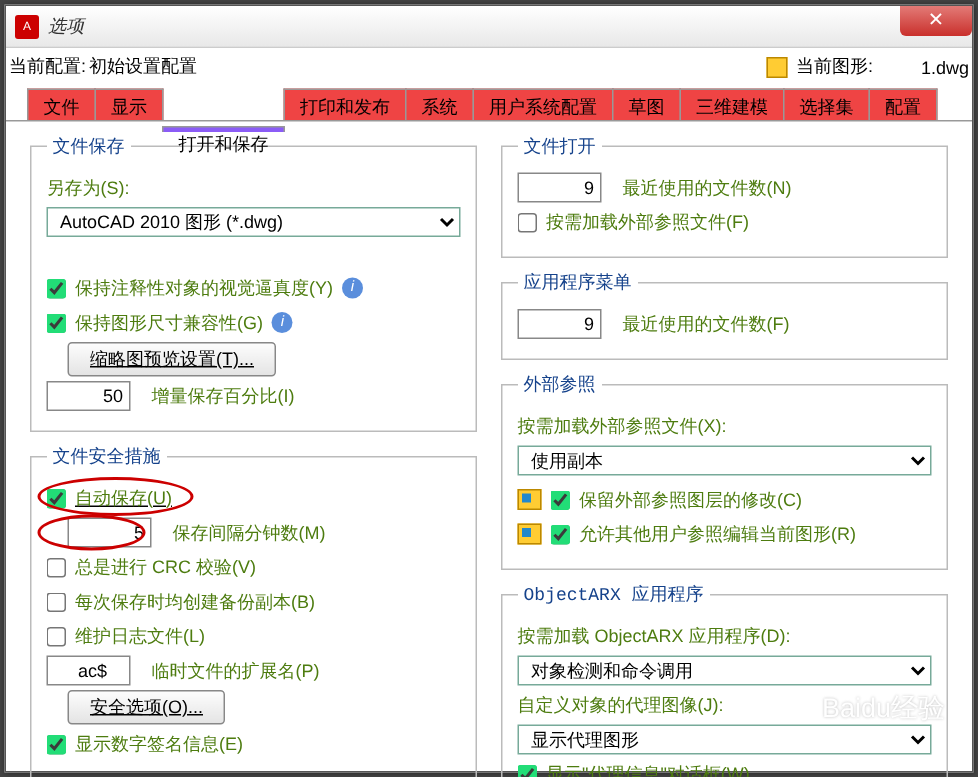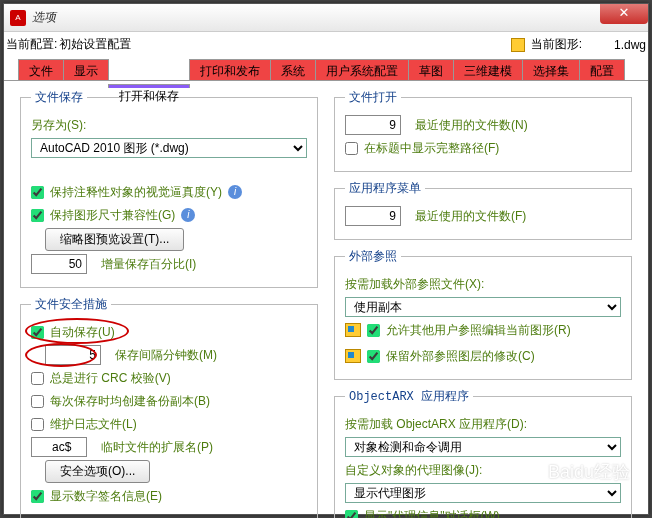--- a/index.html
+++ b/index.html
@@ -18,24 +18,24 @@
 .tab.active { background: #8b5cf6; position: relative; top: 5px; margin-top: 20px; }
 .content { padding: 8px 16px; display: flex; gap: 16px; }
 .col { flex: 1; }
 fieldset { border: 1px solid #bbb; padding: 6px 10px 10px; margin-bottom: 8px; }
 legend { color: #15428b; padding: 0 4px; font-family: Liberation Mono, monospace; }
 .row { display: flex; align-items: center; gap: 6px; margin: 3px 0; min-height: 20px; }
 .row label { color: #4d7c0f; }
 select, input[type=text] { border: 1px solid #7a9; padding: 1px 4px; height: 20px; background: #fff; }
 select { width: 100%; }
 input[type=checkbox] { width: 13px; height: 13px; accent-color: #2d7; }
-.btn { background: linear-gradient(#fdfdfd,#e4e4e4); border: 1px solid #888; border-radius: 3px; padding: 2px 14px; cursor: pointer; min-width: 60px; }
+.btn { background: linear-gradient(#fdfdfd,#e4e4e4); border: 1px solid #888; border-radius: 3px; padding: 2px 14px; cursor: pointer; min-width: 60px; text-decoration: underline; }
 .numbox { width: 56px; text-align: right; border: 1px solid #888; padding: 1px 4px; height: 20px; }
 .info-icon { width: 14px; height: 14px; border-radius: 50%; background: #5a8edc; color: #fff; text-align: center; line-height: 14px; font-size: 10px; font-style: italic;}
-.circled { position: relative; }
+.circled { position: relative; text-decoration: underline; }
 .circled::after { content: ""; position: absolute; border: 2px solid #c00; border-radius: 50%; left: -6px; top: -4px; width: 100px; height: 22px; pointer-events: none;}
 .circled-num { position: relative; }
 .circled-num::after { content: ""; position: absolute; border: 2px solid #c00; border-radius: 50%; left: -6px; top: -2px; width: 68px; height: 20px; pointer-events: none;}
 .ximg { width:16px; height:14px; display:inline-block; background:#fc3; border:1px solid #b80; position:relative;}
 .ximg::after { content:""; position:absolute; width:6px; height:6px; background:#28c; left:2px; top:2px;}
 .small-lbl { margin-left: 8px;}
 .indent { padding-left: 14px; }
 .watermark { position:absolute; right:22px; bottom:34px; color:#fff; font-size:18px; opacity:.55; font-family:Arial; pointer-events:none; text-shadow:0 0 2px #888;}
 </style>
 </head>
@@ -135,47 +135,47 @@
 
     <div class="col">
       <fieldset>
         <legend>文件打开</legend>
         <div class="row">
           <input class="numbox" value="9" style="">
           <label class="small-lbl">最近使用的文件数(N)</label>
         </div>
         <div class="row">
             <input type="checkbox" style="">
-            <label>在标题中显示完整路径(F)</label>
+            <label>按需加载外部参照文件(F)</label>
           </div>
       </fieldset>
 
       <fieldset>
         <legend>应用程序菜单</legend>
         <div class="row">
           <input class="numbox" value="9" style="">
           <label class="small-lbl">最近使用的文件数(F)</label>
         </div>
       </fieldset>
 
       <fieldset>
         <legend>外部参照</legend>
         <div class="row">
             <label>按需加载外部参照文件(X):</label>
           </div>
         <select><option>使用副本</option></select>
+        <div class="row" style="margin-top:6px">
+            <span class="ximg"></span>
+            <input type="checkbox" checked="" style="">
+            <label>保留外部参照图层的修改(C)</label>
+          </div>
         <div class="row">
             <span class="ximg"></span>
             <input type="checkbox" checked="" style="">
             <label>允许其他用户参照编辑当前图形(R)</label>
-          </div>
-        <div class="row" style="margin-top:6px">
-            <span class="ximg"></span>
-            <input type="checkbox" checked="" style="">
-            <label>保留外部参照图层的修改(C)</label>
           </div>
       </fieldset>
 
       <fieldset>
         <legend>ObjectARX 应用程序</legend>
         <div class="row">
             <label>按需加载 ObjectARX 应用程序(D):</label>
           </div>
         <select><option>对象检测和命令调用</option></select>
         <div class="row">

